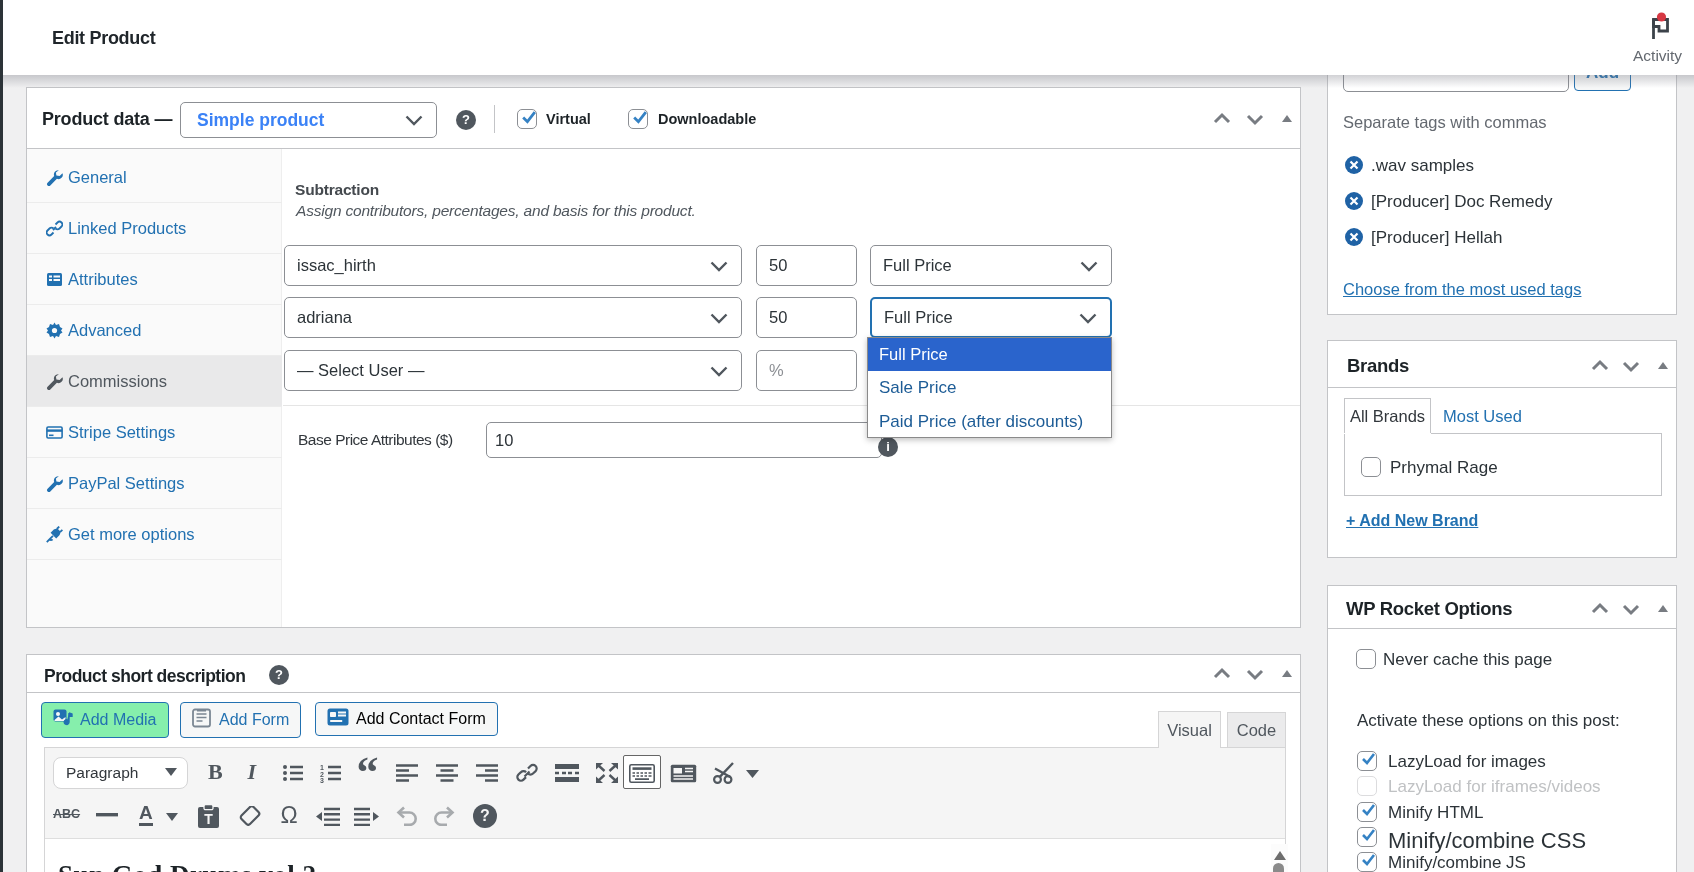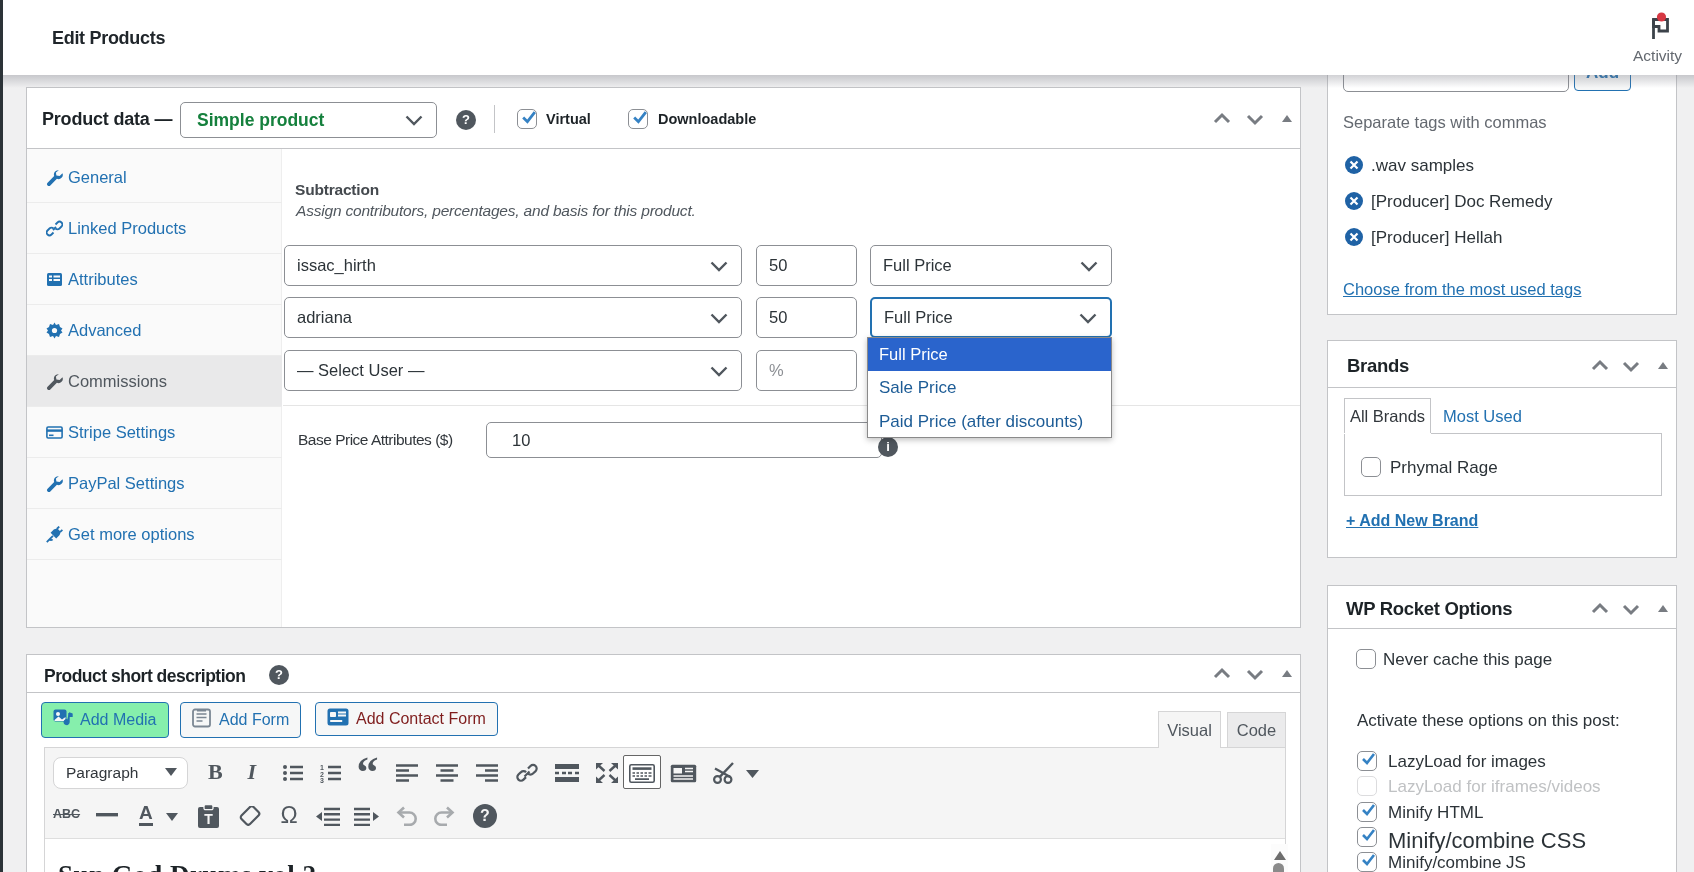--- a/index.html
+++ b/index.html
@@ -105,21 +105,21 @@
       <svg width="17" height="17" viewBox="0 0 17 17">
         <path d="M3 8 L7 12 L14 3" fill="none" stroke="#3582c4" stroke-width="2.6"></path>
       </svg>
     </div>
   <div class="abs" style="left:60px; top:267px; font-size:17px; color:#2c3338;">Minify/combine JS</div>
 </div>
 
 <div class="postbox" style="left:26px; top:87px; width:1275px; height:541px;">
 
   <div class="abs hdr-title" style="left:15px; top:21px; font-size:18px; letter-spacing:-0.2px;">Product data —</div>
-  <div class="fld" style="left:153px; top:14px; width:257px; height:36px; font-weight:700; font-size:17.5px; color:#15803d; padding-left:16px;">Simple product
+  <div class="fld" style="left:153px; top:14px; width:257px; height:36px; font-weight:700; font-size:17.5px; color:#3b82f6; padding-left:16px;">Simple product
     <svg class="selcaret" width="18" height="11" viewBox="0 0 18 11">
         <path d="M1.5 1.5 L9 9 L16.5 1.5" fill="none" stroke="#50575e" stroke-width="2.4"></path>
       </svg>
   </div>
   <div class="helpcirc" style="left:429px; top:22px;">?</div>
   <div class="abs" style="left:467px; top:17px; width:0; height:28px; border-left:1px solid #c3c4c7;"></div>
   <div class="cb" style="left:490px; top:21px;">
       <svg width="18" height="18" viewBox="0 0 17 17">
         <path d="M3 8 L7 12 L14 3" fill="none" stroke="#3582c4" stroke-width="2.6"></path>
       </svg>
@@ -230,21 +230,21 @@
 
   <div class="fld" style="left:257px; top:262px; width:458px; height:41px;">— Select User —
     <svg class="selcaret" width="18" height="11" viewBox="0 0 18 11">
         <path d="M1.5 1.5 L9 9 L16.5 1.5" fill="none" stroke="#50575e" stroke-width="2.4"></path>
       </svg></div>
   <div class="fld" style="left:729px; top:262px; width:101px; height:41px; color:#8c8f94;">%</div>
 
   <div class="abs" style="left:256px; top:317px; width:1017px; height:0; border-top:1px solid #e5e5e5;"></div>
 
   <div class="abs" style="left:271px; top:343px; font-size:15.5px; letter-spacing:-0.5px; color:#32373c;">Base Price Attributes ($)</div>
-  <div class="fld" style="left:459px; top:334px; width:396px; height:36px; padding-left:25px;">10</div>
+  <div class="fld" style="left:459px; top:334px; width:396px; height:36px; padding-left:8px;">10</div>
   <div class="helpcirc" style="left:851px; top:349px;">i</div>
 </div>
 
 <div class="abs" style="left:867px; top:337px; width:245px; height:101px; background:#fff; border:1px solid #8a8a8a; z-index:20; box-shadow:0 2px 6px rgba(0,0,0,0.25);">
   <div style="height:33px; background:#2a64cc; color:#fff; font-size:16.5px; display:flex; align-items:center; padding-left:11px;">Full Price</div>
   <div style="height:34px; color:#1d5c96; font-size:17px; display:flex; align-items:center; padding-left:11px;">Sale Price</div>
   <div style="height:33px; color:#1d5c96; font-size:17px; display:flex; align-items:center; padding-left:11px;">Paid Price (after discounts)</div>
 </div>
 
 <div class="postbox" style="left:26px; top:654px; width:1275px; height:260px;">
@@ -265,21 +265,21 @@
           <rect x="0.5" y="0.5" width="13" height="12" rx="2" fill="#2271b1"></rect>
           <circle cx="5" cy="5" r="2" fill="#f6f7f7"></circle>
           <path d="M1.5 11 L5.5 7.5 L9 10.5 L12.5 8 L12.5 12 L1.5 12 Z" fill="#f6f7f7"></path>
           <path d="M16 4 L16 13 a2.4 2.4 0 1 1 -1.8 -2.3 M16 4 l3 1 v2 l-3 -1" fill="#2271b1" stroke="#2271b1" stroke-width="1.4"></path>
         </svg></span>Add Media</div>
   <div class="abs" style="left:153px; top:47px; height:36px; border:1.3px solid #2271b1; border-radius:4px; background:#f6f7f7; color:#2271b1; font-size:16px; display:flex; align-items:center; padding:0 11px; gap:7px;"><span id="ic-form"><svg width="20" height="20" viewBox="0 0 20 20">
           <rect x="1" y="1.5" width="17" height="17" rx="2" fill="none" stroke="#7b8793" stroke-width="1.8"></rect>
           <path d="M4.5 6 h10 M4.5 9.5 h10 M4.5 13 h6" stroke="#7b8793" stroke-width="1.6"></path>
           <path d="M5 1 h9 v2.5 h-9 z" fill="#7b8793"></path>
         </svg></span>Add Form</div>
-  <div class="abs" style="left:288px; top:47px; height:24px; border:1.3px solid #2271b1; border-radius:4px; background:#f6f7f7; color:#7f1d1d; font-size:16px; display:flex; align-items:center; padding:16px 11px; gap:7px;"><span id="ic-cform"><svg width="22" height="18" viewBox="0 0 22 18">
+  <div class="abs" style="left:288px; top:47px; height:24px; border:1.3px solid #2271b1; border-radius:4px; background:#f6f7f7; color:#000000; font-size:16px; display:flex; align-items:center; padding:16px 11px; gap:7px;"><span id="ic-cform"><svg width="22" height="18" viewBox="0 0 22 18">
           <rect x="0.5" y="0.5" width="21" height="17" rx="2.5" fill="#2271b1"></rect>
           <rect x="3" y="4" width="6" height="5" rx="0.8" fill="#f6f7f7"></rect>
           <path d="M3.2 13 h12 M11 4.5 h8 M11 7.5 h8" stroke="#f6f7f7" stroke-width="1.8"></path>
         </svg></span>Add Contact Form</div>
 
   <div class="abs" style="left:1131px; top:56px; width:63px; height:37px; background:#f5f5f5; border:1px solid #d5d5d6; border-bottom:none; color:#50575e; font-size:16.5px; text-align:center; line-height:36px; z-index:2;">Visual</div>
   <div class="abs" style="left:1200px; top:57px; width:59px; height:36px; background:#ebebec; border:1px solid #d5d5d6; color:#50575e; font-size:16.5px; text-align:center; line-height:34px;">Code</div>
 
   <div class="abs" style="left:17px; top:92px; width:1242px; height:168px; border:1px solid #d5d5d6; background:#fff;">
     <div class="abs" style="left:0; top:0; width:1240px; height:91px; background:#f5f5f5; border-bottom:1px solid #dedede;"></div>
@@ -443,21 +443,21 @@
 
     <div class="abs" style="left:1226px; top:96px; width:17px; height:71px; background:#fcfcfc;"></div>
     <div class="abs" style="left:1228px; top:99px;"><svg width="14" height="11" viewBox="0 0 14 11">
           <path d="M1 10 L7 1 L13 10 Z" fill="#6d6d6d"></path>
         </svg></div>
     <div class="abs" style="left:1228px; top:115px; width:11px; height:60px; background:#8a8a8a; border-radius:6px;"></div>
   </div>
 </div>
 
 <div class="abs" style="left:0; top:0; width:1694px; height:75px; background:#fff; z-index:30;">
-  <div class="abs" style="left:52px; top:29px; font-size:18px; line-height:1; font-weight:700; letter-spacing:-0.3px; color:#20262b;">Edit Products</div>
+  <div class="abs" style="left:52px; top:29px; font-size:18px; line-height:1; font-weight:700; letter-spacing:-0.3px; color:#20262b;">Edit Product</div>
   <div class="abs" style="left:1648px; top:11px;" id="ic-activity"><svg width="26" height="30" viewBox="0 0 26 30">
    <path d="M5.5 8.5 H19.5 V20 H11 V15.5 H5.5 Z" fill="none" stroke="#3c434a" stroke-width="2.8"></path>
    <path d="M5.5 8 V28" stroke="#3c434a" stroke-width="2.8"></path>
    <circle cx="13.5" cy="6" r="4.6" fill="#d63843"></circle>
   </svg></div>
   <div class="abs" style="left:1633px; top:47px; font-size:15.5px; color:#646970;">Activity</div>
 </div>
 <div class="abs" style="left:0; top:75px; width:1694px; height:13px; background:linear-gradient(rgba(120,122,132,0.34), rgba(240,240,241,0)); z-index:29;"></div>
 
 <div class="abs" style="left:0; top:0; width:3px; height:872px; background:#2c3338; z-index:40;"></div>

